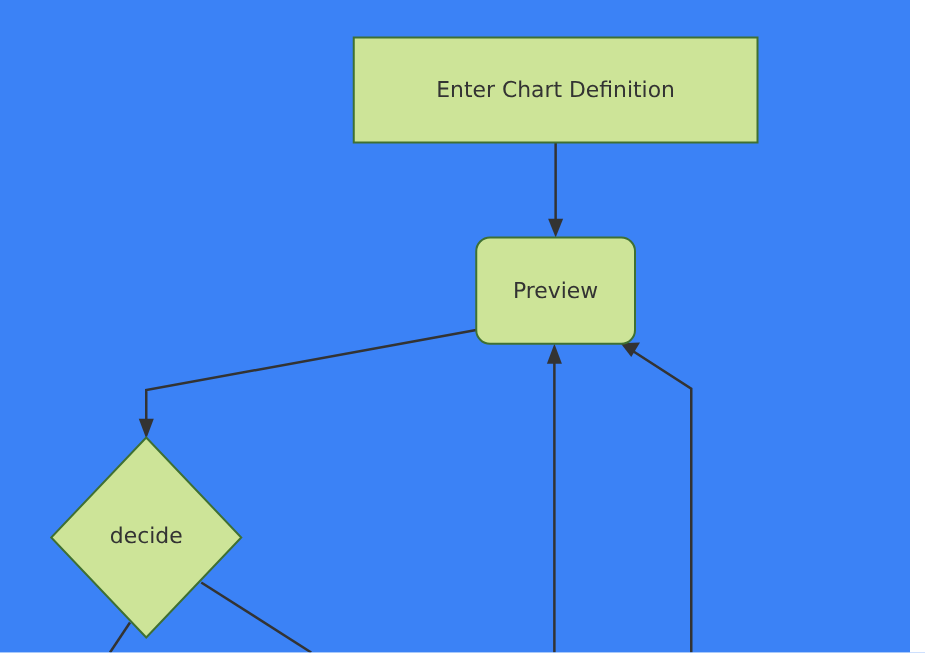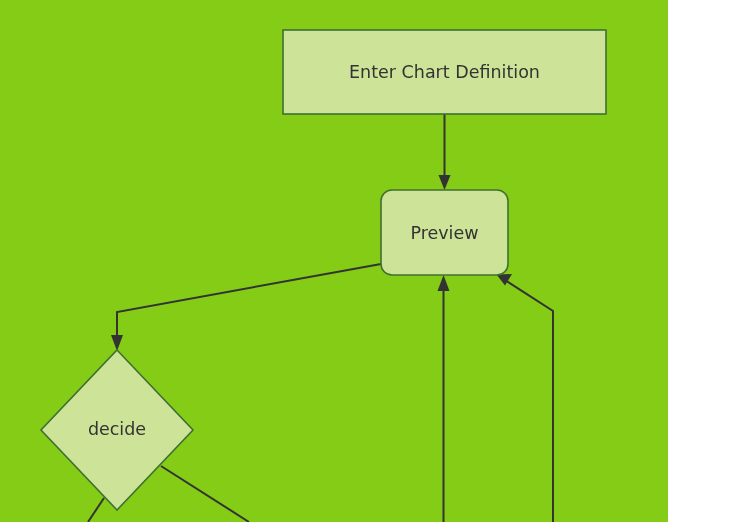--- a/index.html
+++ b/index.html
@@ -8,23 +8,23 @@
     background: #ffffff;
   }
   body {
     width: 740px;
     height: 522px;
     overflow: hidden;
     font-family: "DejaVu Sans", "Liberation Sans", sans-serif;
   }
   #diagram-root {
     position: relative;
-    width: 668px;
+    width: 728px;
     height: 522px;
-    background: #84cc16;
+    background: #3b82f6;
   }
   #flow-svg {
     position: absolute;
     top: 0;
     left: 0;
     width: 740px;
     height: 522px;
     display: block;
   }
   .node-shape {

